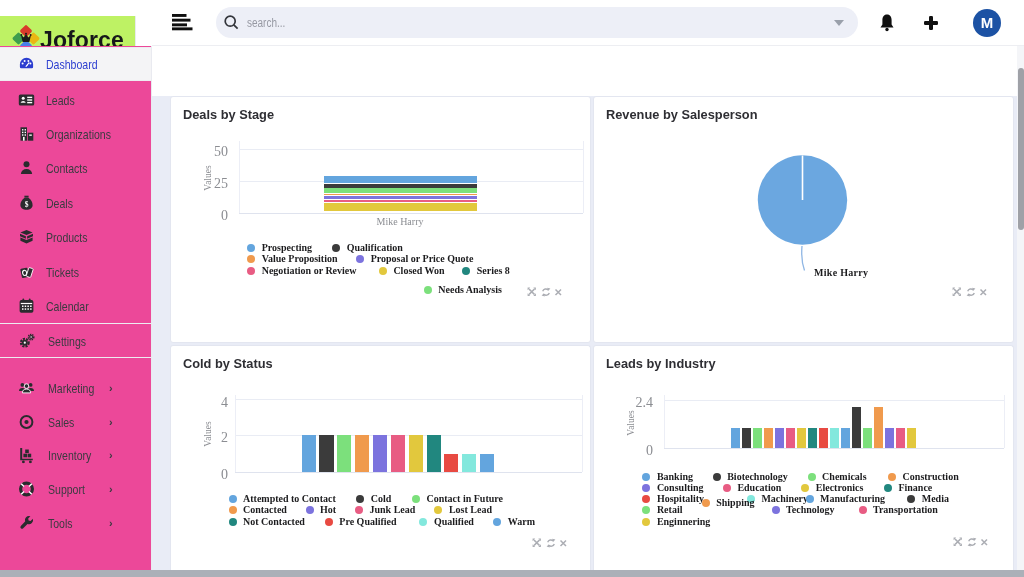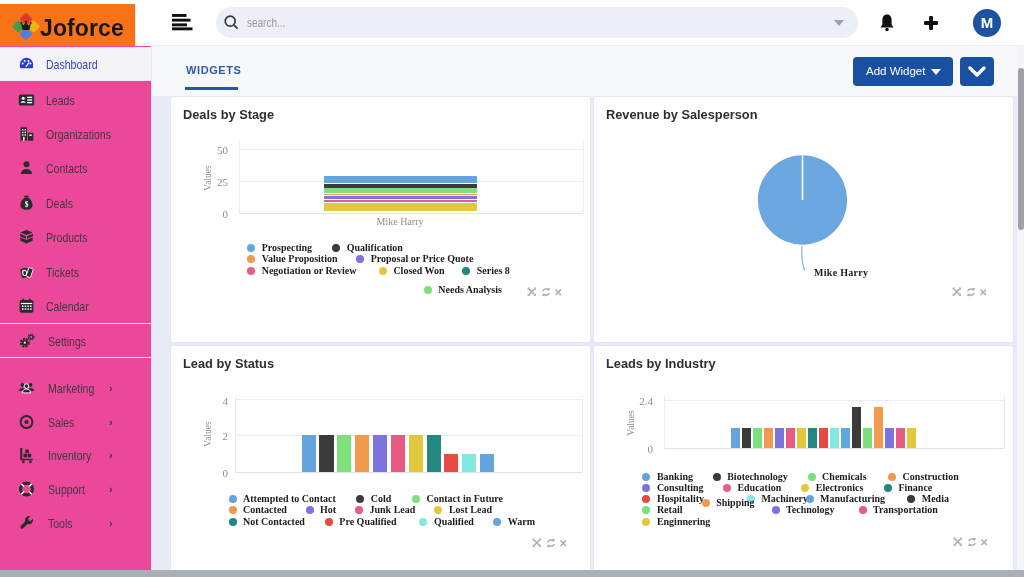--- a/index.html
+++ b/index.html
@@ -2,21 +2,21 @@
 <html><head>
 <meta charset="utf-8">
 <style>
 * { margin:0; padding:0; box-sizing:border-box; }
 html,body { width:1024px; height:577px; overflow:hidden; font-family:"Liberation Sans",sans-serif; background:#fff; }
 #app { position:relative; width:1024px; height:577px; overflow:hidden; }
 .abs { position:absolute; }
 
 
 #topbar { position:absolute; left:152px; top:0; width:872px; height:46px; background:#fff; border-bottom:1px solid #edeef2; }
-#logo { position:absolute; left:0; top:4px; width:136px; height:46px; background:#f97316; border-right:1px solid #e9eaf0; border-bottom:1px solid #edeef2; }
+#logo { position:absolute; left:0; top:16px; width:136px; height:46px; background:#bef264; border-right:1px solid #e9eaf0; border-bottom:1px solid #edeef2; }
 #searchpill { position:absolute; left:64px; top:7px; width:642px; height:31px; background:#edeff7; border-radius:16px; }
 .s-icon { position:absolute; }
 #searchtext { position:absolute; left:31px; top:9px; font-size:12.5px; color:#9799a3; font-weight:400; transform:scaleX(0.8); transform-origin:left center; }
 .caret-down { width:0; height:0; border-left:5px solid transparent; border-right:5px solid transparent; border-top:6px solid #9aa0ab; }
 #avatar { position:absolute; left:821px; top:9px; width:28px; height:28px; border-radius:50%; background:#1c52a4; color:#fff; font-weight:700; font-size:15px; text-align:center; line-height:28px; }
 
 
 #sidebar { position:absolute; left:0; top:46px; width:152px; height:524px; background:#ec4899; border-right:1px solid #e9eaf0; }
 .mi { position:absolute; left:0; width:151px; height:34.4px; }
 .mi .ic { position:absolute; left:17.5px; top:50%; transform:translateY(-50%); width:17px; height:17px; }
@@ -33,21 +33,21 @@
 #addw { left:701px; width:100px; height:29px; font-size:11.5px; text-align:left; padding-left:13px; line-height:29px; }
 #addw .caret { position:absolute; right:12px; top:12px; width:0; height:0; border-left:5px solid transparent; border-right:5px solid transparent; border-top:6px solid #fff; }
 #chevbtn { left:808px; width:34px; height:29px; }
 
 
 #content { position:absolute; left:152px; top:96px; width:872px; height:481px; background:#e9ecf6; }
 .card { position:absolute; background:#fff; border:1px solid #e3e6f0; border-radius:3px; }
 .card h3 { font-family:"Liberation Sans",sans-serif; font-size:12.8px; color:#2e2e33; font-weight:700; position:absolute; left:12px; top:9.5px; }
 .c1{background:#63a5de}.c2{background:#3b3b3b}.c3{background:#7ce07c}.c4{background:#f09a4d}.c5{background:#7c73de}.c6{background:#e85c83}.c7{background:#e2c83d}.c8{background:#21877f}.c9{background:#e84a42}.c10{background:#83e8dd}
 .serif { font-family:"Liberation Serif",serif; }
-.tick { position:absolute; font-family:"Liberation Serif",serif; font-size:11px; color:#8b8d92; text-align:right; width:20px; }
+.tick { position:absolute; font-family:"Liberation Serif",serif; font-size:14px; color:#8b8d92; text-align:right; width:20px; }
 .vlab { position:absolute; font-family:"Liberation Serif",serif; font-size:9.5px; color:#8b8d92; transform:rotate(-90deg); transform-origin:center; }
 .grid { position:absolute; height:1px; background:#e9ecf4; }
 .axis { position:absolute; height:1px; background:#dfe3ee; }
 .vline { position:absolute; width:1px; background:#eceef6; }
 .bar { position:absolute; }
 .leg { position:absolute; white-space:nowrap; font-family:"Liberation Serif",serif; font-weight:700; font-size:10px; color:#1c1c1e; }
 .leg .dot { display:inline-block; width:8px; height:8px; border-radius:50%; margin-right:6.5px; vertical-align:-1px; }
 .wicons { position:absolute; color:#aaacb2; font-size:11px; font-weight:700; letter-spacing:2px; }
 </style>
 </head>
@@ -247,30 +247,20 @@
     </div>
     <div class="mi" style="top:459.8px;height:33.6px;">
       <svg class="ic" viewBox="0 0 17 17">
           <path d="M14.8 4.2 A4.1 4.1 0 0 1 9.5 9.5 L5.2 13.8 A1.7 1.7 0 0 1 2.8 11.4 L7.1 7.1 A4.1 4.1 0 0 1 12.4 1.8 L10.2 4 L10.6 6 L12.6 6.4 Z" fill="#2a2b2e"></path>
         </svg>
       <span class="tx" style="left:48px;">Tools</span>
         <span class="ch">›</span>
     </div>
   </div>
 
-  <div id="toolbar">
-    <div id="wtab">WIDGETS</div>
-    <div id="wtab-line"></div>
-    <div class="bluebtn" id="addw">Add Widget<span class="caret"></span></div>
-    <div class="bluebtn" id="chevbtn">
-      <svg width="18" height="12" viewBox="0 0 18 12" style="position:absolute;left:8px;top:9px">
-          <polyline points="2,2 9,9 16,2" fill="none" stroke="#fff" stroke-width="3.4" stroke-linecap="round" stroke-linejoin="round"></polyline>
-        </svg>
-    </div>
-  </div>
 
   <div id="content">
     <div class="card" id="card1" style="left:18px;top:0;width:421px;height:247px;">
       <h3>Deals by Stage</h3>
       <div class="tick" style="left:37px;top:47px;">50</div>
       <div class="tick" style="left:37px;top:78.8px;">25</div>
       <div class="tick" style="left:37px;top:110.6px;">0</div>
       <div class="vlab" style="left:21px;top:76px;width:32px;text-align:center;">Values</div>
       <div class="grid" style="left:68px;top:52px;width:344px;"></div>
       <div class="grid" style="left:68px;top:83.8px;width:344px;"></div>
@@ -319,21 +309,21 @@
             <path d="M15.7,4.2 A3.3,3.3 0 0 1 21.2,3 M22.3,6 A3.3,3.3 0 0 1 16.8,7.2" stroke-width="1.4"></path>
             <path d="M28.5,2.5 L34,8 M34,2.5 L28.5,8" stroke-width="1.5"></path>
           </g>
           <g fill="#abadb3">
             <path d="M0.6,0.6 h2.6 l-2.6,2.6 z M8.9,0.6 v2.6 l-2.6,-2.6 z M0.6,8.9 h2.6 l-2.6,-2.6 z M8.9,8.9 v-2.6 l-2.6,2.6 z"></path>
             <path d="M20.2,0.8 l3.2,0.8 -2.3,2.4 z M17.8,9.4 l-3.2,-0.8 2.3,-2.4 z"></path>
           </g>
       </svg>
     </div>
     <div class="card" id="card3" style="left:18px;top:249.4px;width:421px;height:231.6px;border-bottom:none;border-radius:3px 3px 0 0;">
-      <h3>Lead by Status</h3>
+      <h3>Cold by Status</h3>
       <div class="tick" style="left:37px;top:48.3px;">4</div>
       <div class="tick" style="left:37px;top:84px;">2</div>
       <div class="tick" style="left:37px;top:120.5px;">0</div>
       <div class="vlab" style="left:21px;top:82.6px;width:32px;text-align:center;">Values</div>
       <div class="grid" style="left:64px;top:53.1px;width:347px;"></div>
       <div class="grid" style="left:64px;top:88.9px;width:347px;"></div>
       <div class="axis" style="left:64px;top:125.4px;width:347px;"></div>
       <div class="vline" style="left:64px;top:48.6px;height:77px;"></div>
       <div class="vline" style="left:411px;top:48.6px;height:77px;"></div>
       <div class="bar c1" style="left:130.5px;top:89px;width:14.2px;height:36.4px;"></div>

